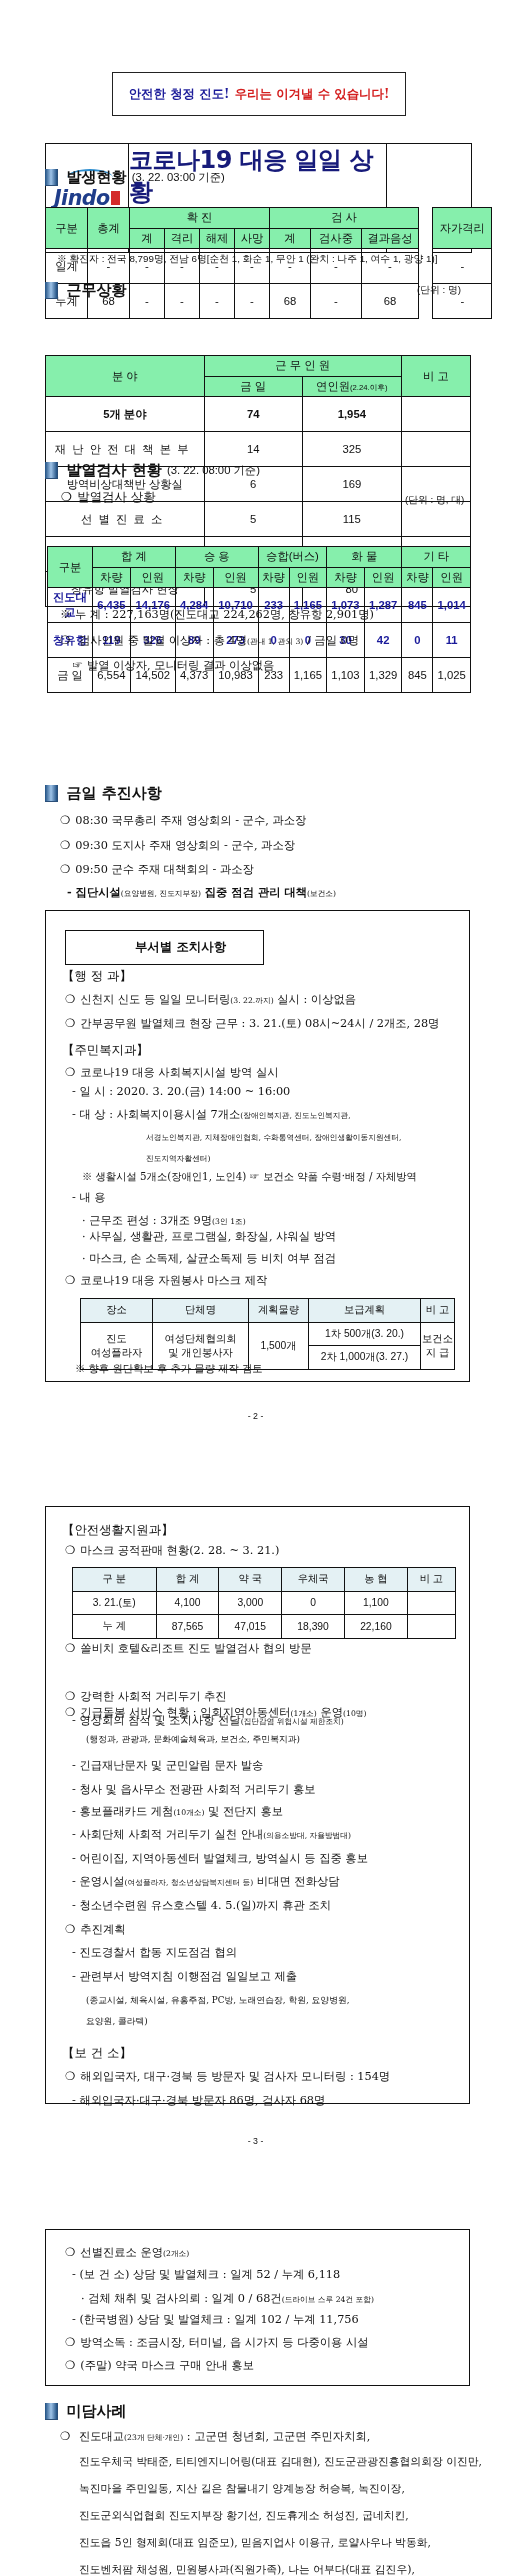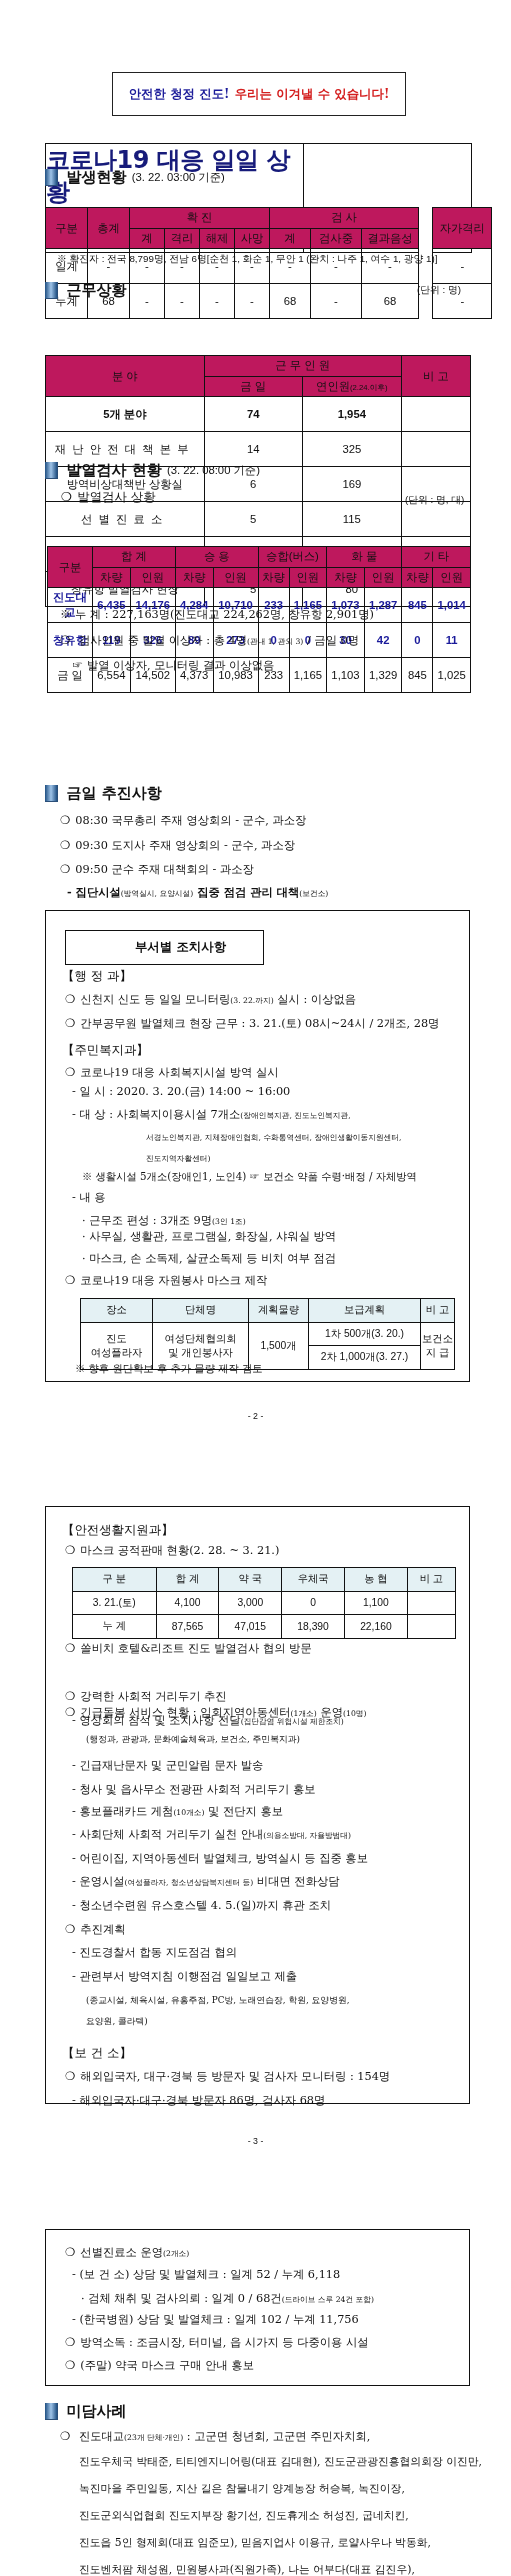--- a/index.html
+++ b/index.html
@@ -28,21 +28,21 @@
   .hdr .right .dept { font-weight:bold; font-size:11.3px; text-align:center; margin-bottom:7.2px; }
   .hdr .right .line { font-size:10.3px; margin:2.1px 0; }
 
   
   .sec { display:flex; align-items:center; font-family:"DejaVu Sans",sans-serif; font-weight:bold; font-size:15px; }
   .sec .sq { width:12.4px; height:15.5px; margin-right:8.2px; background:linear-gradient(90deg,#1f4f82,#9ec3e8 50%,#1f4f82); border-right:1.5px solid #2a4e78; border-bottom:1.5px solid #2a4e78; }
   .sec .sub { font-family:"Liberation Sans",sans-serif; font-weight:normal; font-size:11.3px; margin-left:5.2px; }
 
   table { border-collapse:collapse; }
   td, th { border:0.5px solid #111; text-align:center; font-weight:normal; font-family:"Liberation Sans",sans-serif; }
-  th { background:#be185d; }
+  th { background:#86efac; }
 
   .t1 { left:45px; top:207px; font-size:11.3px; }
   .t1 td, .t1 th { height:17.5px; }
   .t1 .sep { border:none; background:#fff; width:11.3px; }
 
   .note { font-size:9.8px; font-family:"Liberation Sans",sans-serif; }
   .unit { font-size:9.8px; font-family:"Liberation Sans",sans-serif; }
 
   .t2 { left:45px; top:355px; width:426px; font-size:11.3px; }
   .t2 td, .t2 th { height:17.5px; }
@@ -72,20 +72,25 @@
 </style>
 </head>
 <body>
 
 <div class="abs slogan">
   <span class="blue">안전한 청정 진도!</span>
   <span class="red">우리는 이겨낼 수 있습니다!</span>
 </div>
 
 <div class="abs hdr">
+  <div class="logo">
+    <div class="swoosh"></div>
+    <span class="jindo">Jindo</span>
+      <span class="tag"></span>
+  </div>
   <div class="mid">
     <div class="title">코로나19 대응 일일 상황</div>
     <div class="date">2020. 3. 21.(토)</div>
   </div>
 </div>
 
 <div class="abs sec" style="left:45px;top:168px;">
   <span class="sq"></span>
   <span>발생현황</span>
   <span class="sub">(3. 22. 03:00 기준)</span>
@@ -269,21 +274,21 @@
 <div class="abs line-txt" style="left:72px;top:658px;">☞ 발열 이상자, 모니터링 결과 이상없음</div>
 
 <div class="abs sec" style="left:45px;top:784px;">
   <span class="sq"></span>
   <span>금일 추진사항</span>
 </div>
 <div class="abs line-txt bul" style="left:60px;top:813px;">08:30   국무총리 주재 영상회의 - 군수, 과소장</div>
 <div class="abs line-txt bul" style="left:60px;top:838px;">09:30   도지사 주재 영상회의 - 군수, 과소장</div>
 <div class="abs line-txt bul" style="left:60px;top:862px;">09:50   군수 주재 대책회의 - 과소장</div>
 <div class="abs line-txt" style="left:67px;top:885px;font-weight:bold;">
-  <span>- 집단시설</span><span class="small" style="font-weight:normal">(방역실시, 요양시설)</span><span> 집중 점검 관리 대책</span><span class="small" style="font-weight:normal">(보건소)</span>
+  <span>- 집단시설</span><span class="small" style="font-weight:normal">(요양병원, 진도지부장)</span><span> 집중 점검 관리 대책</span><span class="small" style="font-weight:normal">(보건소)</span>
 </div>
 
 <div class="abs box" style="left:45px;top:910px;width:423px;height:470px;"></div>
 <div class="abs inner-title" style="top:930px;">부서별 조치사항</div>
 
 <div class="abs line-txt" style="left:62px;top:968px;font-size:12.4px;">【행 정 과】</div>
 <div class="abs line-txt bul" style="left:65px;top:992px;"><span>신천지 신도 등 일일 모니터링</span><span class="small">(3. 22.까지)</span><span> 실시 : 이상없음</span></div>
 <div class="abs line-txt bul" style="left:65px;top:1016px;">간부공무원 발열체크 현장 근무 : 3. 21.(토) 08시~24시 / 2개조, 28명</div>
 
 <div class="abs line-txt" style="left:62px;top:1042px;font-size:12.4px;">【주민복지과】</div>

